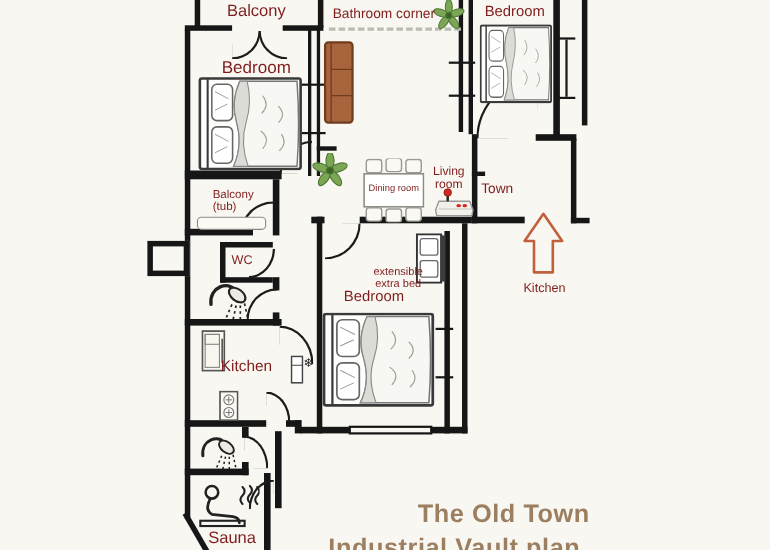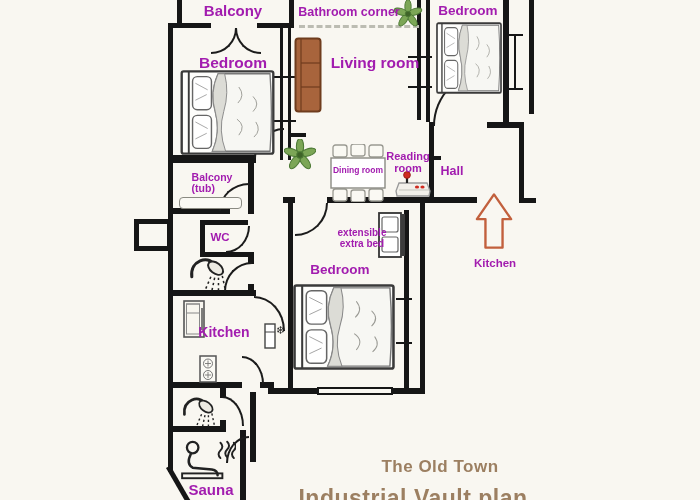--- a/index.html
+++ b/index.html
@@ -7,21 +7,21 @@
     position:relative;width:700px;height:500px;overflow:hidden;
     background:#f9f7f1;font-family:"Liberation Sans",sans-serif;
   }
   .w{position:absolute;background:#161616;}
   .tick{position:absolute;background:#161616;}
   .arc{position:absolute;border:0 solid #1b1b1b;}
   .arc-tl{border-top-width:2px;border-left-width:2px;border-top-left-radius:100% 100%;}
   .arc-tr{border-top-width:2px;border-right-width:2px;border-top-right-radius:100% 100%;}
   .arc-bl{border-bottom-width:2px;border-left-width:2px;border-bottom-left-radius:100% 100%;}
   .arc-br{border-bottom-width:2px;border-right-width:2px;border-bottom-right-radius:100% 100%;}
-  .lbl{position:absolute;font-weight:700;color:#a21caf;white-space:nowrap;
+  .lbl{position:absolute;font-weight:400;color:#7f1d1d;white-space:nowrap;
        transform:translate(-50%,-50%);text-align:center;line-height:1.08;}
   .icon{position:absolute;}
   .dash{position:absolute;border-top:3px dashed #bcbcb2;}
   .notch{position:absolute;background:#f9f7f1;border:5px solid #161616;}
   .tub{position:absolute;background:#faf9f4;border:1.5px solid #8a8a82;border-radius:4px;}
   .title{position:absolute;font-weight:700;color:#9c7f61;white-space:nowrap;
          transform:translate(-50%,-50%);letter-spacing:.5px;}
   .snow{position:absolute;color:#222;font-size:11px;font-weight:400;}
 </style>
 </head>
@@ -235,38 +235,37 @@
 
   <span class="tub" style="left:179px;top:197px;width:61px;height:10px"></span>
 
   <svg class="icon" style="left:475px;top:192px" width="38" height="58" viewBox="0 0 40 60">
     <polygon points="20,2 38,28 29,28 29,58 11,58 11,28 2,28" fill="none" stroke="#c2603d" stroke-width="2.5" stroke-linejoin="round"></polygon>
   </svg>
 
   <div class="lbl" style="left:233px;top:11px;font-size:15px">Balcony</div>
   <div class="lbl" style="left:349px;top:13px;font-size:12.5px">Bathroom corner</div>
   <div class="lbl" style="left:233px;top:63px;font-size:15.5px">Bedroom</div>
-  <div class="lbl" style="left:375px;top:63px;font-size:15.5px">Living room</div>
   <div class="lbl" style="left:468px;top:11px;font-size:13.5px">Bedroom</div>
   <div class="lbl" style="left:212px;top:183px;font-size:10.5px">
     <span style="display:block">Balcony</span>
     <span style="display:block;text-align:left">(tub)</span>
   </div>
   <div class="lbl" style="left:220px;top:237px;font-size:11.5px">WC</div>
   <div class="lbl" style="left:358px;top:171px;font-size:8.5px">Dining room</div>
   <div class="lbl" style="left:408px;top:163px;font-size:11px">
-    <span style="display:block">Reading</span>
+    <span style="display:block">Living</span>
     <span style="display:block">room</span>
   </div>
-  <div class="lbl" style="left:452px;top:172px;font-size:12.5px">Hall</div>
-  <div class="lbl" style="left:362px;top:239px;font-size:10px">
+  <div class="lbl" style="left:452px;top:172px;font-size:12.5px">Town</div>
+  <div class="lbl" style="left:362px;top:254px;font-size:10px">
     <span style="display:block">extensible</span>
     <span style="display:block">extra bed</span>
   </div>
   <div class="lbl" style="left:340px;top:270px;font-size:13.5px">Bedroom</div>
   <div class="lbl" style="left:224px;top:333px;font-size:14px">Kitchen</div>
   <div class="lbl" style="left:495px;top:263px;font-size:11.5px">Kitchen</div>
   <div class="lbl" style="left:211px;top:490px;font-size:15px">Sauna</div>
 
-  <div class="title" style="left:440px;top:467px;font-size:17px">The Old Town</div>
+  <div class="title" style="left:458px;top:467px;font-size:23px">The Old Town</div>
   <div class="title" style="left:413px;top:498px;font-size:23px">Industrial Vault plan</div>
 
 </div>
 
 </body></html>

